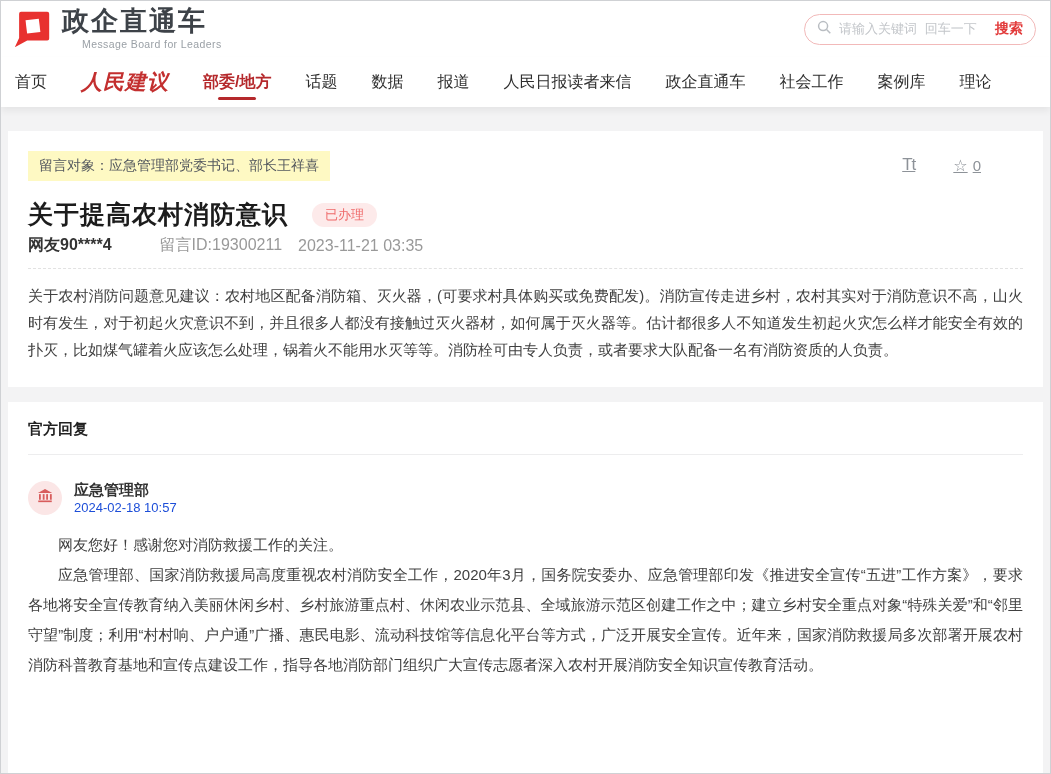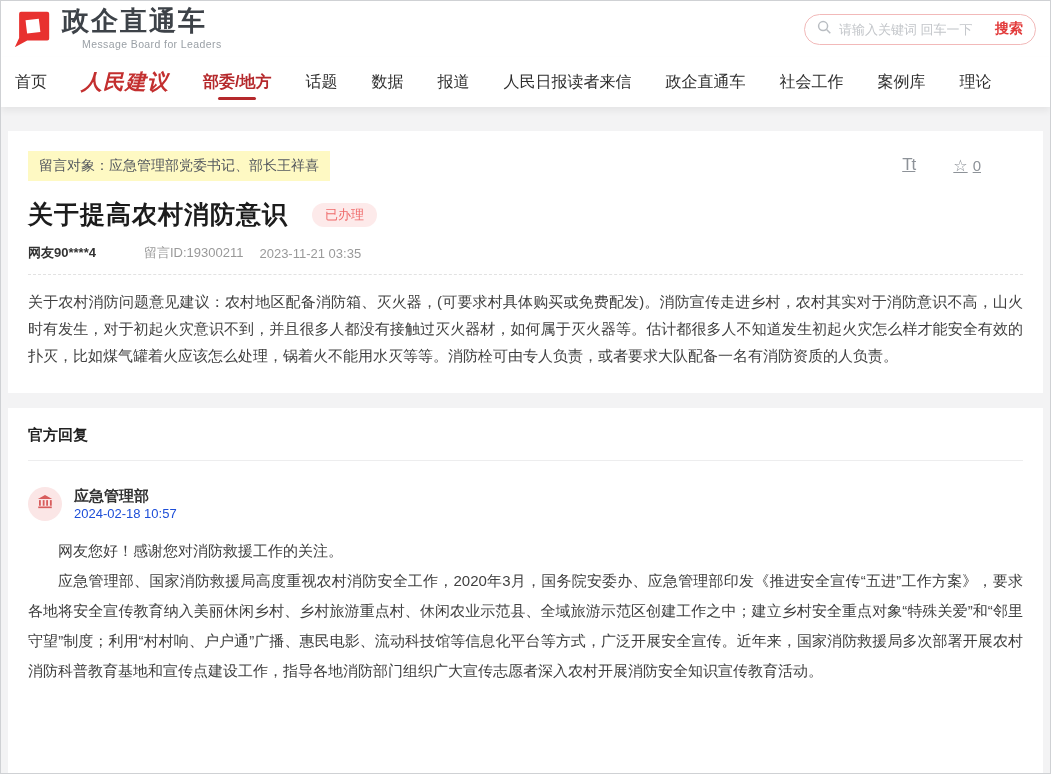--- a/index.html
+++ b/index.html
@@ -24,21 +24,21 @@
 
   .search-box {
     width: 232px; height: 31px;
     border: 1px solid #f2b9b9; border-radius: 16px;
     display: flex; align-items: center; gap: 7px;
     padding: 0 12px; background: #fff;
   }
   .search-box input {
     border: none; outline: none; flex: 1; min-width: 0;
     font-size: 13px; color: #333; background: transparent;
-    font-family: Liberation Sans, sans-serif;
+    font-family: Liberation Mono, monospace;
   }
   .search-box input::placeholder { color: #c3c6ca; }
   .search-btn { color: #e23a3a; font-size: 14px; font-weight: bold; cursor: pointer; white-space: nowrap; }
 
   
   .nav {
     height: 50px; background: #fff;
     display: flex; align-items: center; gap: 34px;
     padding: 0 14px; position: relative;
     box-shadow: 0 4px 7px rgba(0,0,0,0.06);
@@ -70,21 +70,21 @@
   .fav { display: flex; align-items: center; gap: 5px; font-size: 15px; cursor: pointer; }
   .star-icon { font-size: 16px; }
 
   .title-row { margin-top: 17px; display: flex; align-items: center; gap: 24px; }
   .msg-title { font-size: 25px; font-weight: bold; color: #1c1c1c; letter-spacing: 1px; }
   .status-badge {
     background: #fdeaea; color: #ef6b6b; font-size: 13px;
     padding: 3px 13px; border-radius: 13px; white-space: nowrap;
   }
 
-  .meta-row { margin-top: 13px; display: flex; align-items: center; font-size: 13px; color: #999; }
+  .meta-row { margin-top: 4px; display: flex; align-items: center; font-size: 16px; color: #999; }
   .meta-author { color: #333; font-weight: bold; margin-right: 48px; }
   .meta-id { margin-right: 16px; }
 
   .dashed-divider { border-top: 1px dashed #e2e2e2; margin-top: 12px; }
 
   .msg-body {
     margin-top: 13px; font-size: 15px; line-height: 27px;
     color: #404040; text-align: justify;
   }
 

